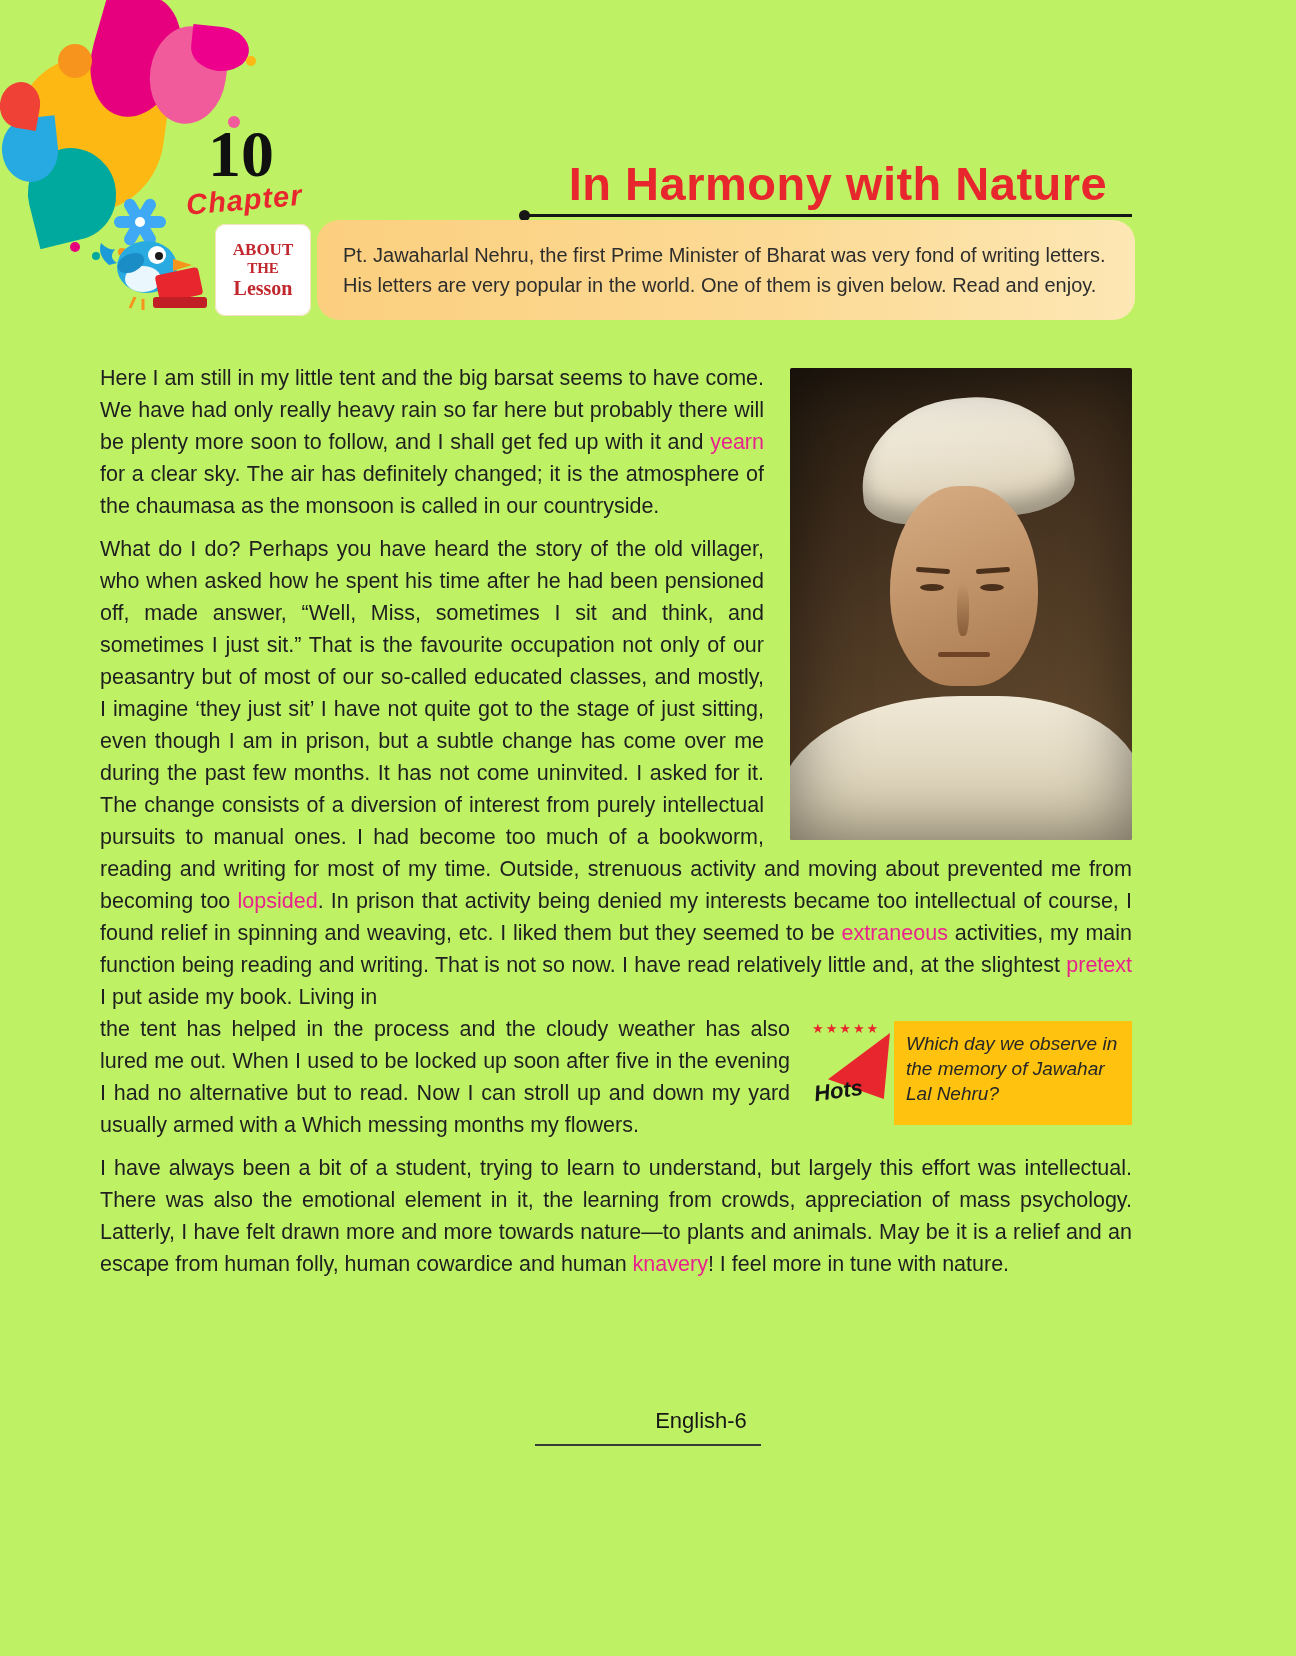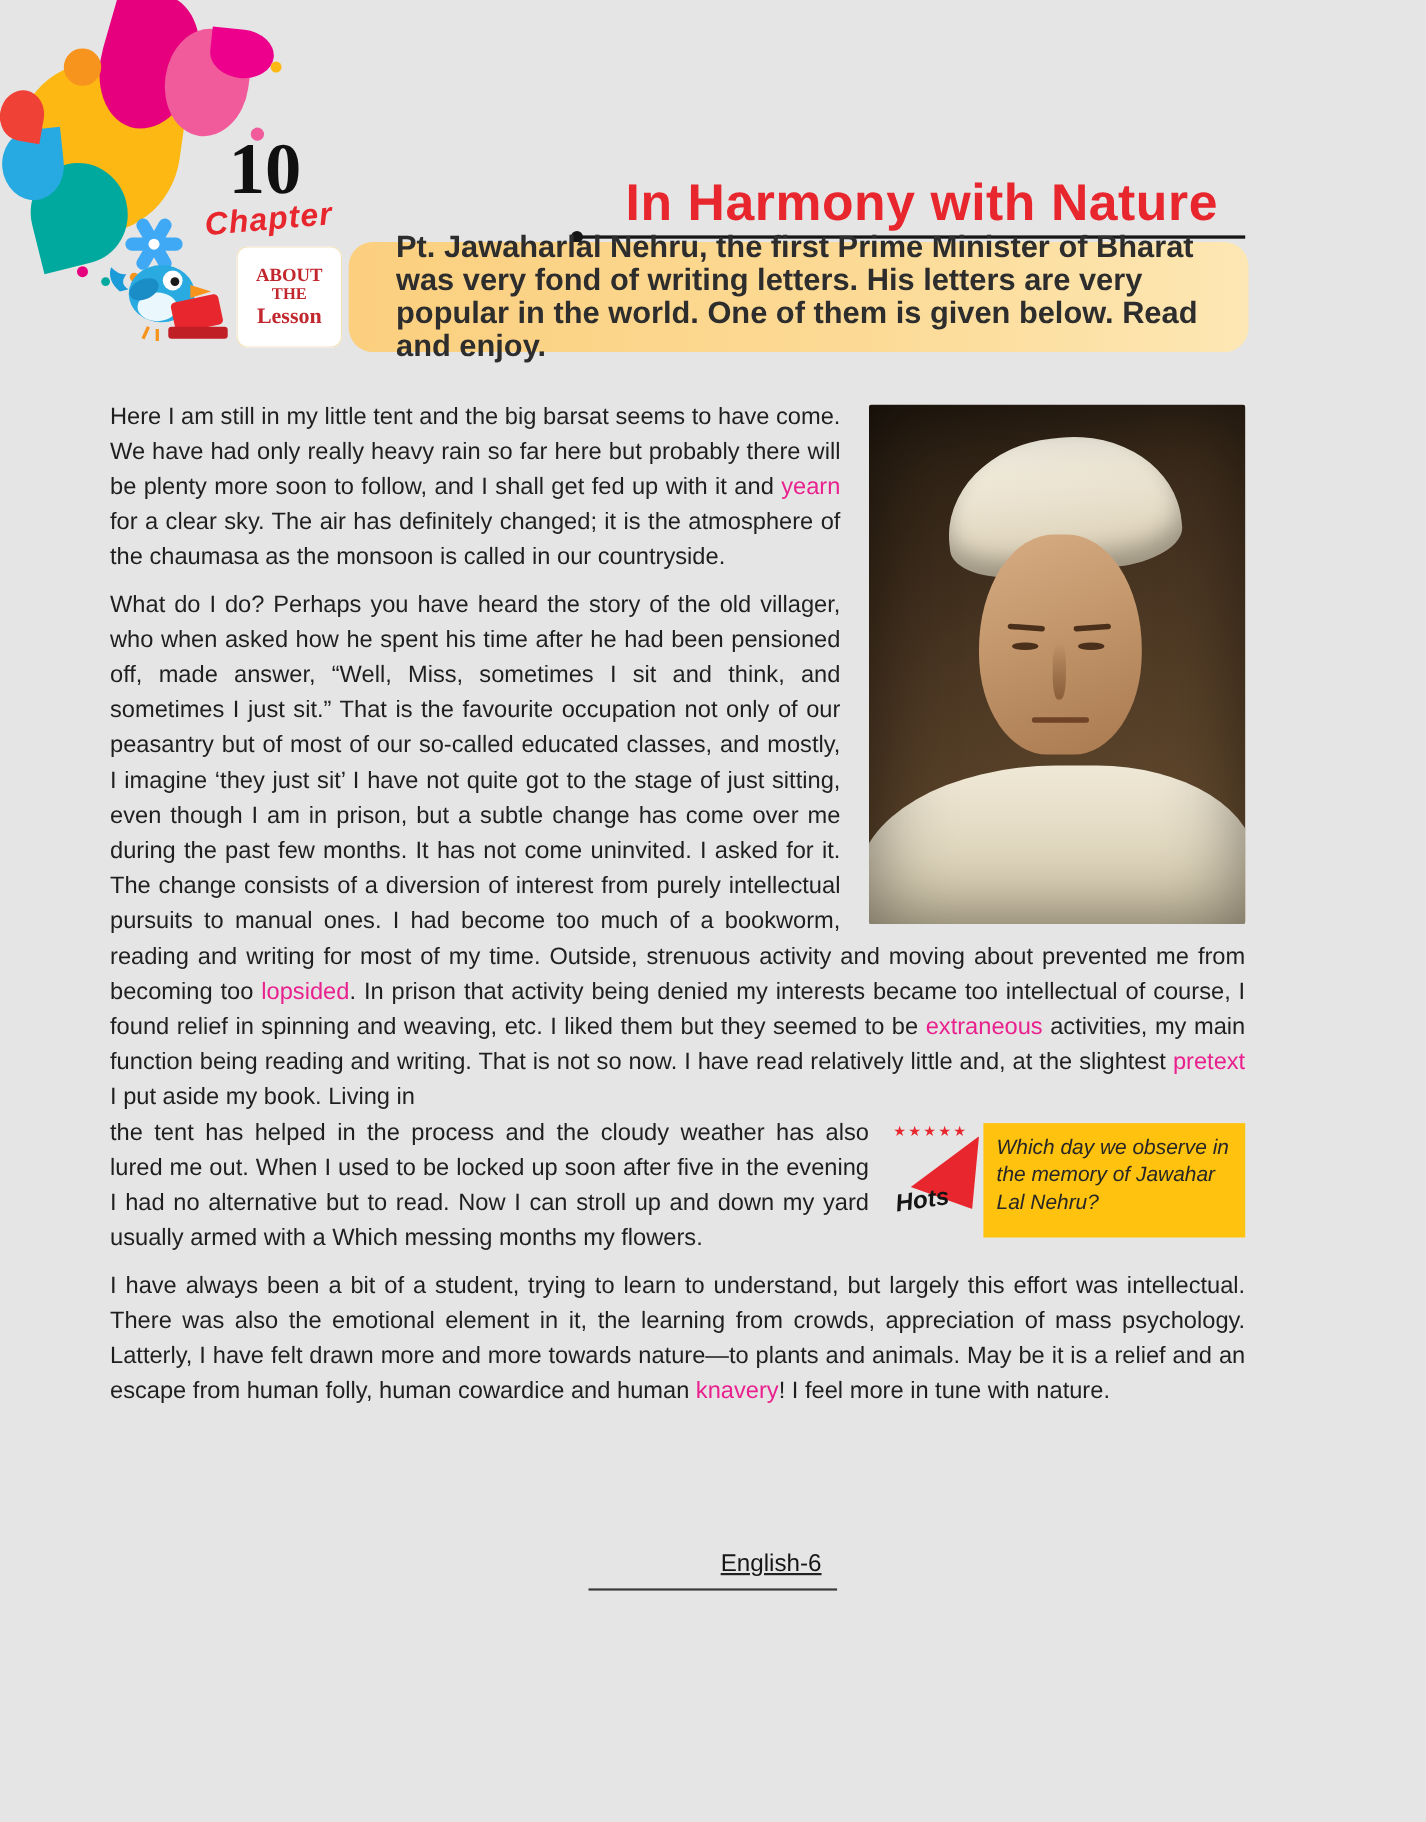--- a/index.html
+++ b/index.html
@@ -5,21 +5,21 @@
   :root{
     --red:#e8262d;
     --pink:#e9218e;
     --hots-yellow:#ffc20e;
     --about-yellow:#fbd086;
     --ink:#212121;
   }
   *{box-sizing:border-box;}
   html,body{margin:0;padding:0;background:#9a9a9a;}
   .page{
-    position:relative;width:1296px;height:1656px;margin:0 auto;background:#e5e5e5;
+    position:relative;width:1296px;height:1656px;margin:0 auto;background:#bef264;
     overflow:hidden;font-family:"Liberation Sans", sans-serif;color:var(--ink);
   }
 
   
   .deco{position:absolute;left:0;top:0;width:320px;height:285px;pointer-events:none;}
   .blob{position:absolute;}
   .b-yellow{left:14px;top:56px;width:150px;height:156px;background:#fdb813;border-radius:50% 16% 50% 50%;transform:rotate(8deg);}
   .b-magenta{left:92px;top:-6px;width:88px;height:124px;background:#e6007e;border-radius:0 55% 55% 55%;transform:rotate(16deg);}
   .b-pink{left:150px;top:26px;width:76px;height:98px;background:#f15a9b;border-radius:55% 0 55% 55%;transform:rotate(8deg);}
   .b-quote{left:198px;top:20px;width:44px;height:58px;background:#ec008c;border-radius:50% 50% 50% 0;transform:rotate(96deg);}
@@ -59,21 +59,21 @@
     font-family:"Liberation Serif", serif;font-weight:bold;color:#c1272d;box-shadow:0 0 0 1px #f3e2bd inset;
   }
   .about-badge .l1{font-size:17px;}
   .about-badge .l2{font-size:15px;}
   .about-badge .l3{font-size:20px;}
   .about-box{
     position:absolute;left:222px;top:0;width:818px;height:100px;border-radius:22px;
     background:linear-gradient(90deg,#fbcf7e 0%, #fcdb97 60%, #fde7b4 100%);
     display:flex;align-items:center;padding:0 26px;
   }
-  .about-text{margin:17px;font-size:28px;line-height:30px;color:#2d2d2d;text-align:left;font-weight:bold;}
+  .about-text{margin:0;font-size:20px;line-height:30px;color:#2d2d2d;text-align:left;}
 
   
   .content{position:absolute;left:100px;top:362px;width:1032px;font-size:21.5px;line-height:32px;text-align:justify;color:#1f1f1f;}
   .content::after{content:"";display:block;clear:both;}
   .para{margin:0 0 11px 0;}
   .para.tight{margin-bottom:0;}
   .run-italic{}
   .run-pink{color:var(--pink);}
 
   
@@ -101,21 +101,21 @@
   
   .hots-float{float:right;width:318px;margin:8px 0 8px 24px;display:flex;}
   .hots-flag{position:relative;width:80px;min-height:104px;flex:none;}
   .stars{position:absolute;left:-2px;top:-8px;font-size:13px;letter-spacing:2px;color:#e8262d;}
   .flag-shape{position:absolute;left:14px;top:12px;width:62px;height:66px;background:#e8262d;
               clip-path:polygon(100% 0, 90% 100%, 0 70%);display:block;}
   .hots-word{position:absolute;left:0;top:54px;font-size:22px;font-weight:bold;font-style:italic;color:#141414;transform:rotate(-8deg);}
   .hots-question{flex:1;background:var(--hots-yellow);padding:10px 12px;font-style:italic;font-size:19px;line-height:25px;color:#262626;text-align:left;}
 
   
-  .footer{position:absolute;left:0;top:1408px;width:100%;display:flex;align-items:center;justify-content:center;text-decoration:underline;}
+  .footer{position:absolute;left:0;top:1408px;width:100%;display:flex;align-items:center;justify-content:center;}
   .footer-label{font-size:22px;color:#161616;border-bottom:2px solid #3a3a3a;padding:0 14px 10px 120px;}
   .page-badge{position:relative;width:96px;height:92px;margin-left:-4px;}
   .badge-outer{position:absolute;left:8px;top:8px;width:72px;height:72px;border-radius:50%;
                background:radial-gradient(circle at 62% 38%, #f9a51a 0%, #f26522 75%);}
   .badge-blob{position:absolute;right:-10px;top:24px;width:46px;height:46px;border-radius:56% 50% 60% 46%;background:#f26522;}
   .badge-inner{position:absolute;left:18px;top:20px;width:50px;height:50px;border-radius:50%;background:#fff;
                display:flex;align-items:center;justify-content:center;font-size:25px;font-weight:bold;color:#7a1416;
                box-shadow:0 0 0 4px rgba(255,255,255,.55);}
   .bubble{position:absolute;border-radius:50%;background:#e8f5fc;border:2px solid #9ed1ea;}
   .bu1{left:-22px;top:6px;width:18px;height:18px;}

